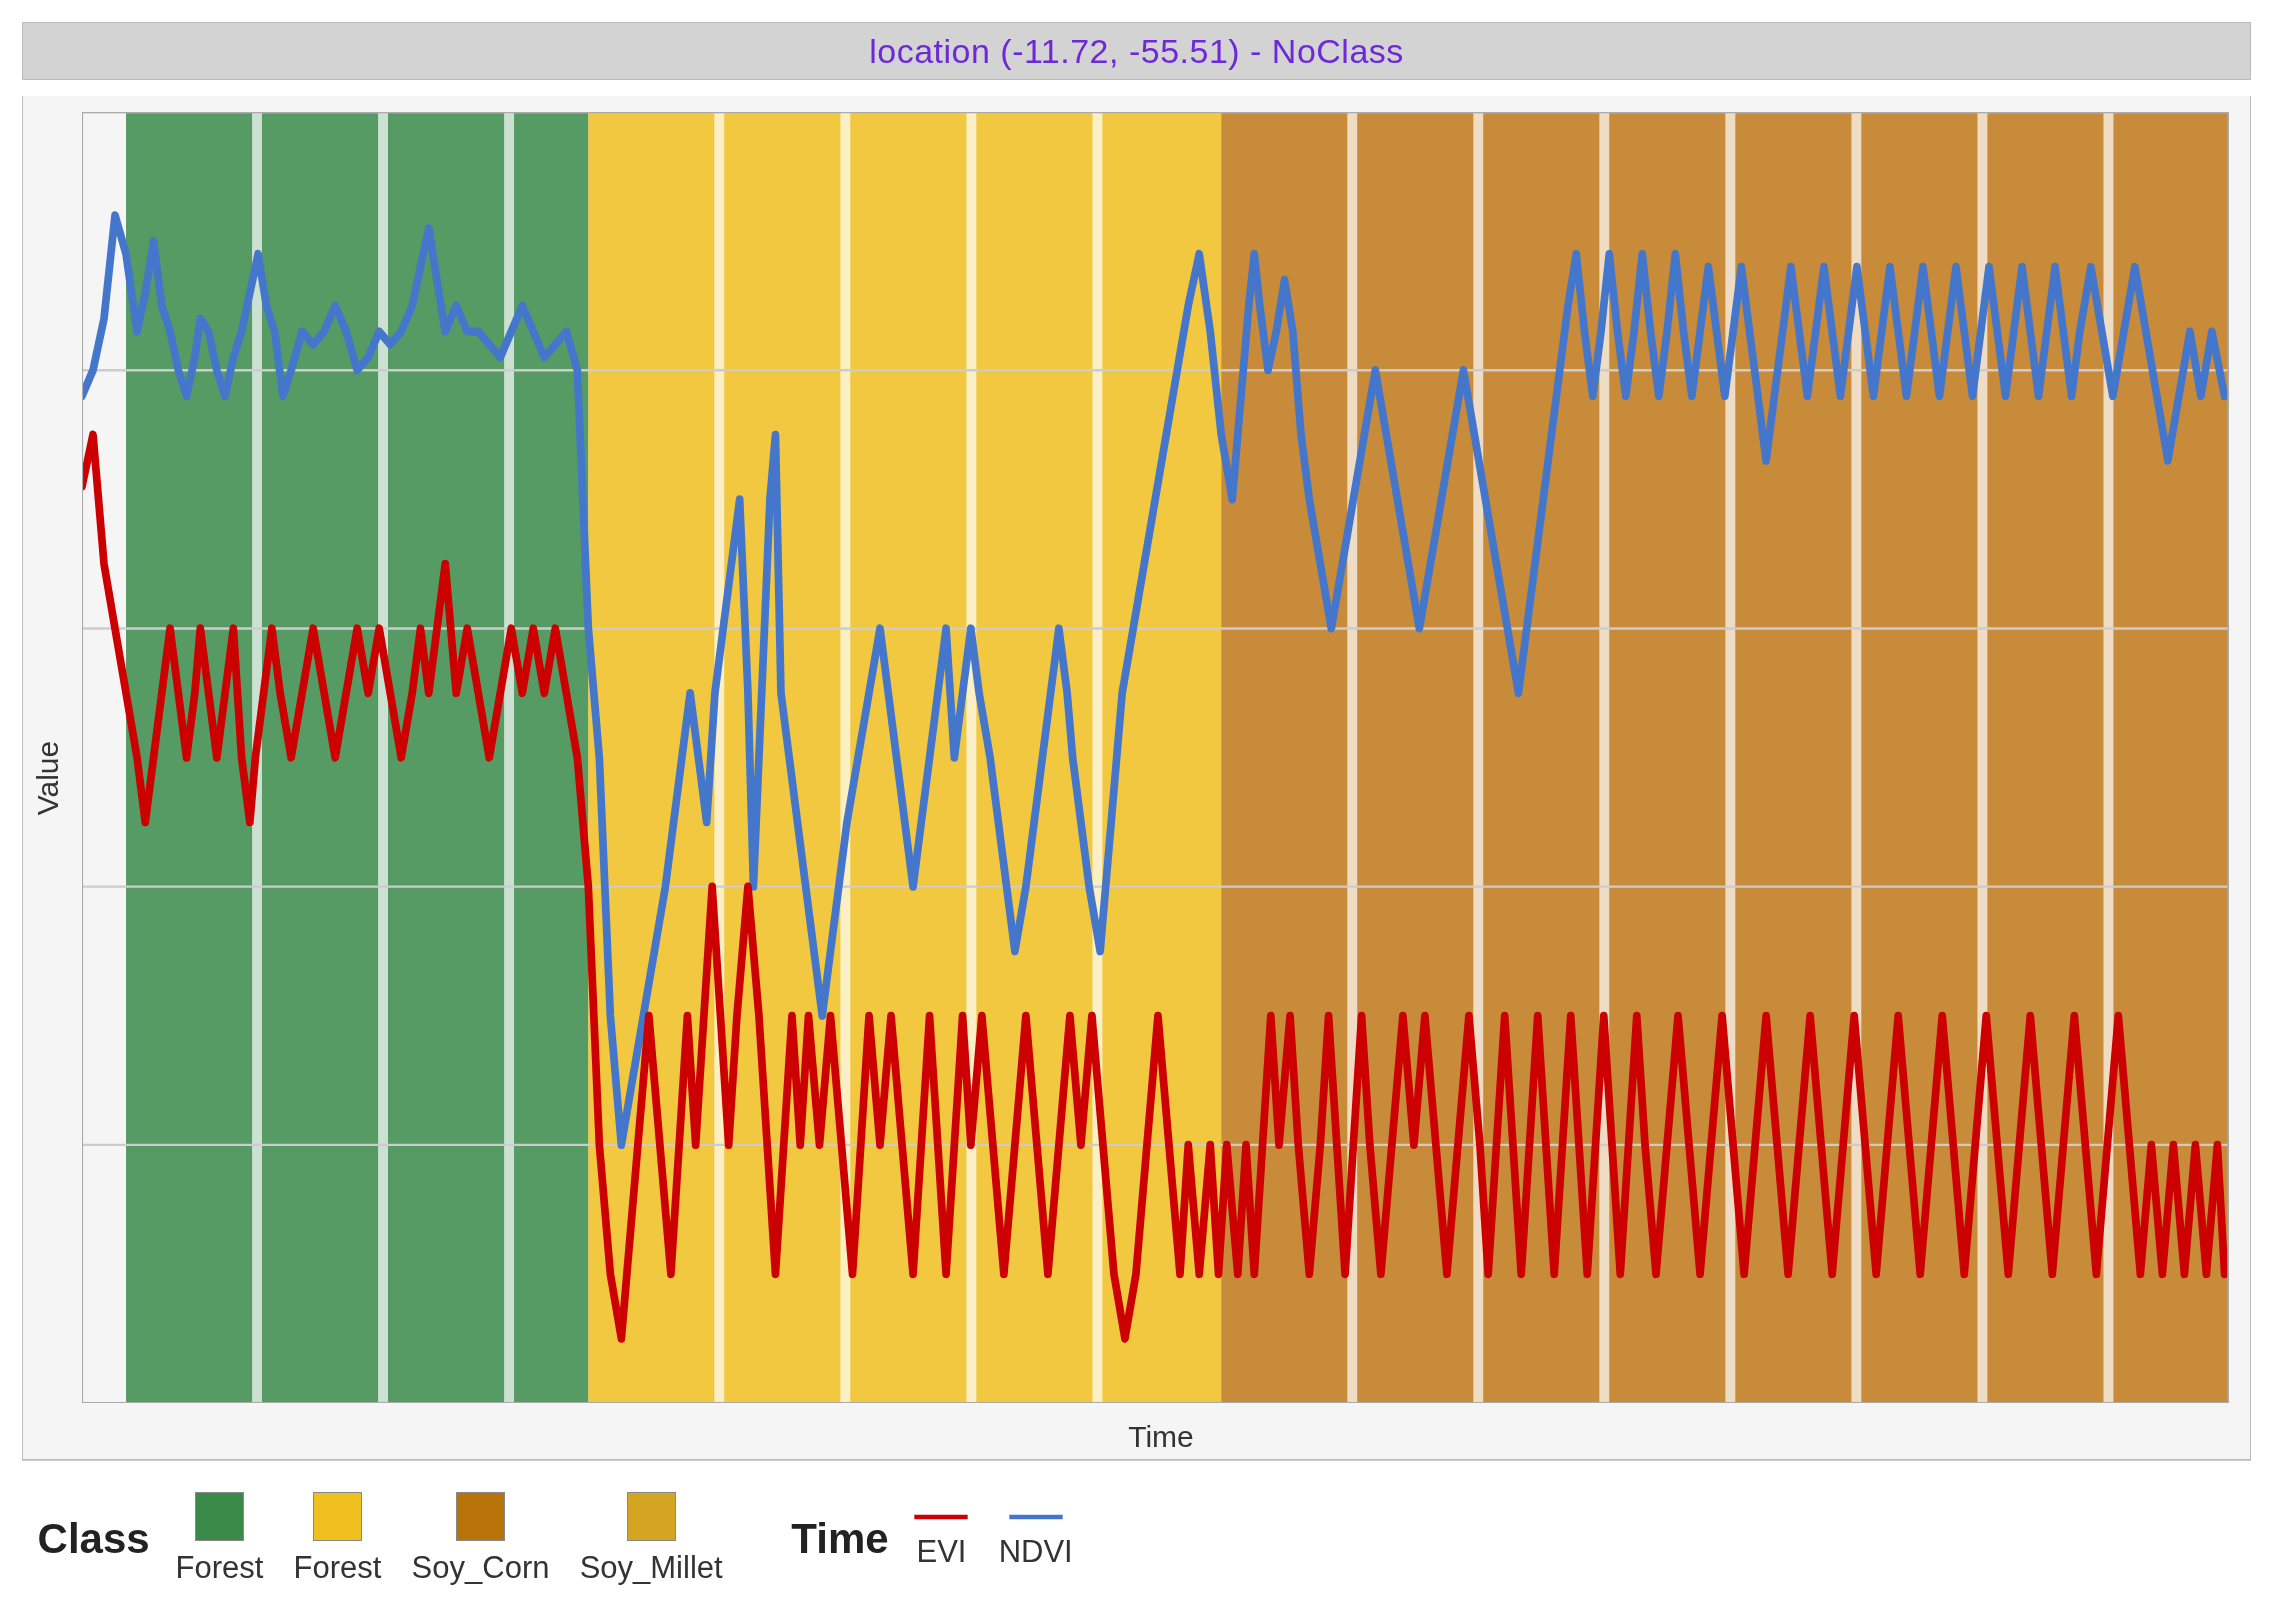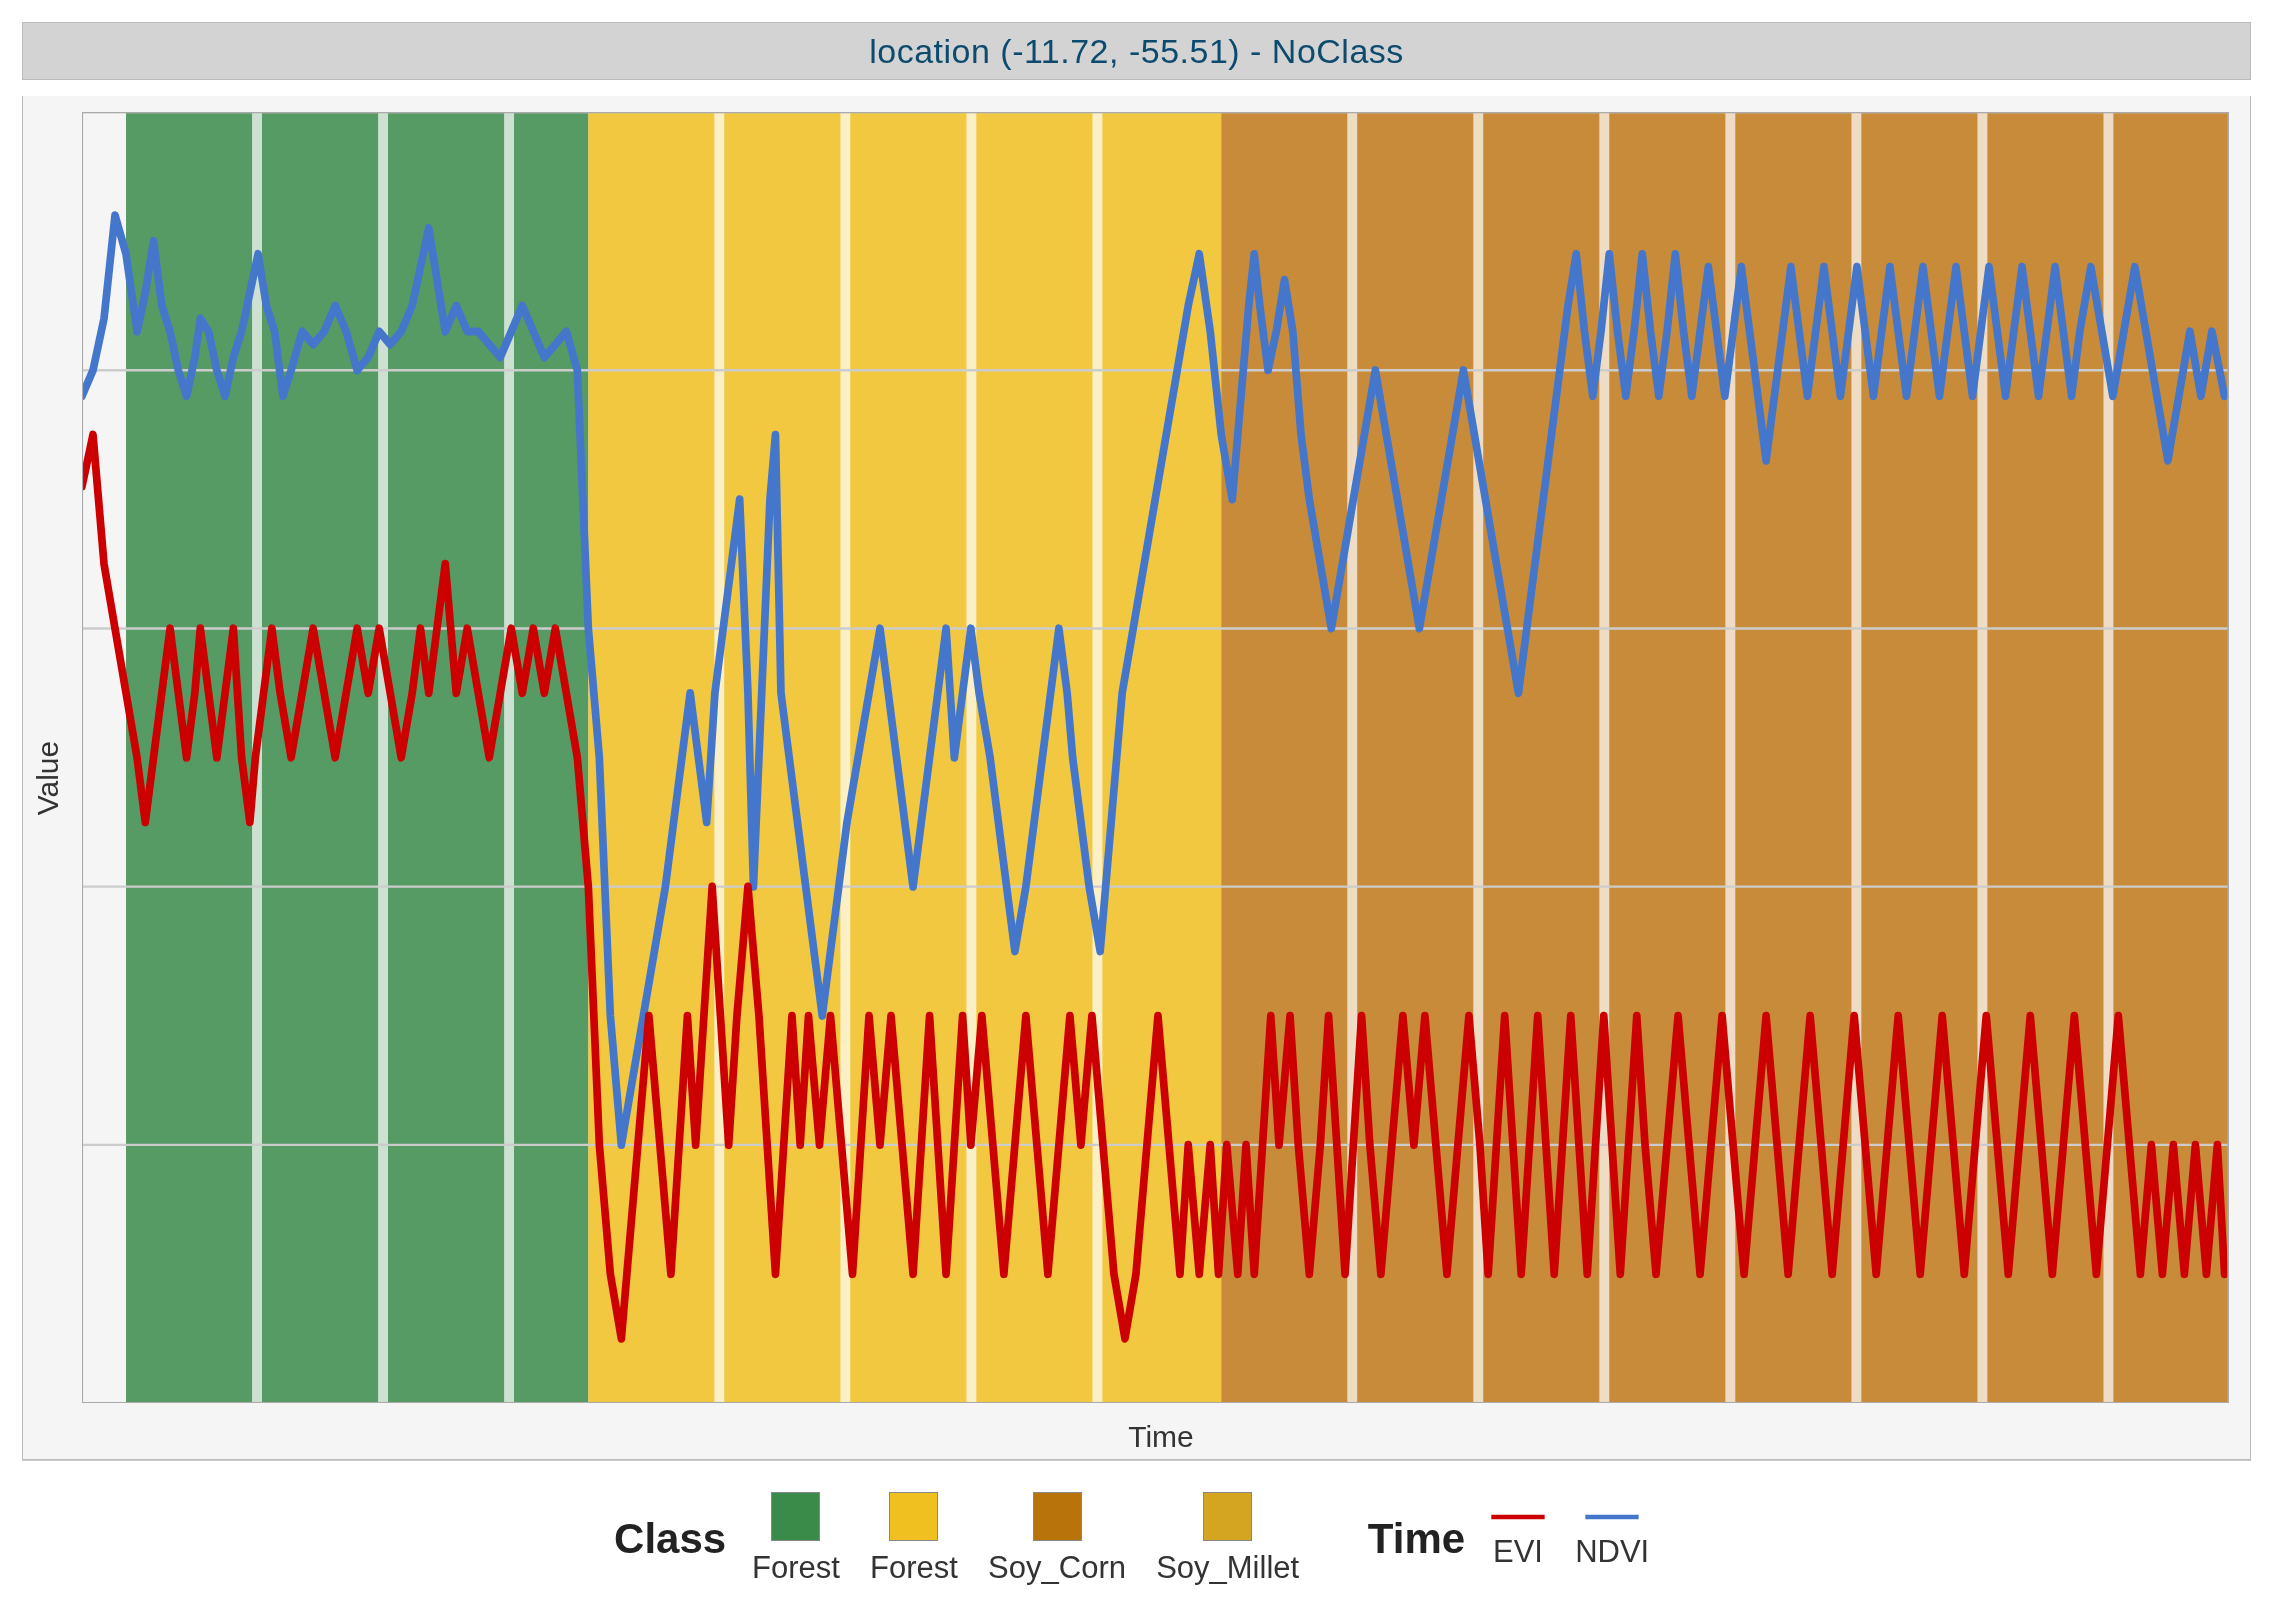--- a/index.html
+++ b/index.html
@@ -16,21 +16,21 @@
       display: flex;
       flex-direction: column;
       background: #ffffff;
       padding: 21.6px 21.6px 10.8px 21.6px;
     }
     .chart-title-bar {
       background: #d3d3d3;
       text-align: center;
       padding: 9.7px 0 7.6px 0;
       font-size: 34px;
-      color: #0c4a6e;
+      color: #6d28d9;
       letter-spacing: 0.5px;
       border: 0.5px solid #bbb;
       margin-bottom: 16px;
     }
     .chart-area-wrapper {
       display: flex;
       flex-direction: row;
       flex: 1;
       border: 0.5px solid #bbb;
       border-top: none;
@@ -71,21 +71,20 @@
       font-size: 30px;
       color: #333;
       padding: 10.8px 0 5.4px 0;
       margin-left: 0;
     }
     
     .legend-area {
       display: flex;
       flex-direction: row;
       align-items: center;
-      justify-content: center;
       padding: 16px 0 10.8px 0;
       gap: 0px;
       border-top: 0.5px solid #ccc;
       background: #ffffff;
       height: 152px;
     }
     .legend-group {
       display: flex;
       flex-direction: row;
       align-items: center;

